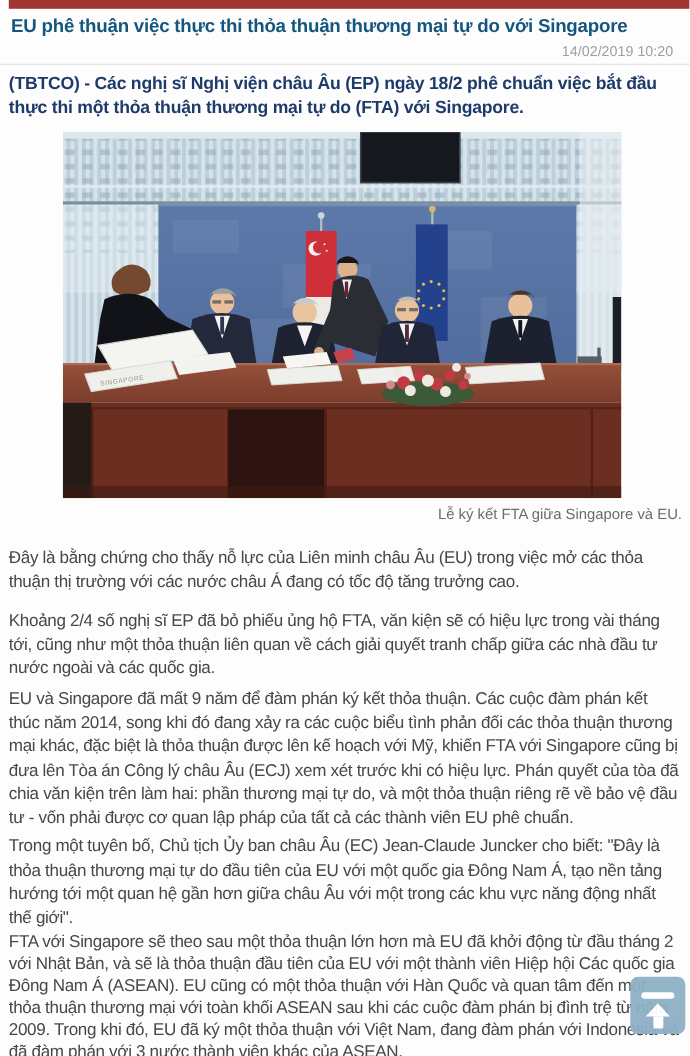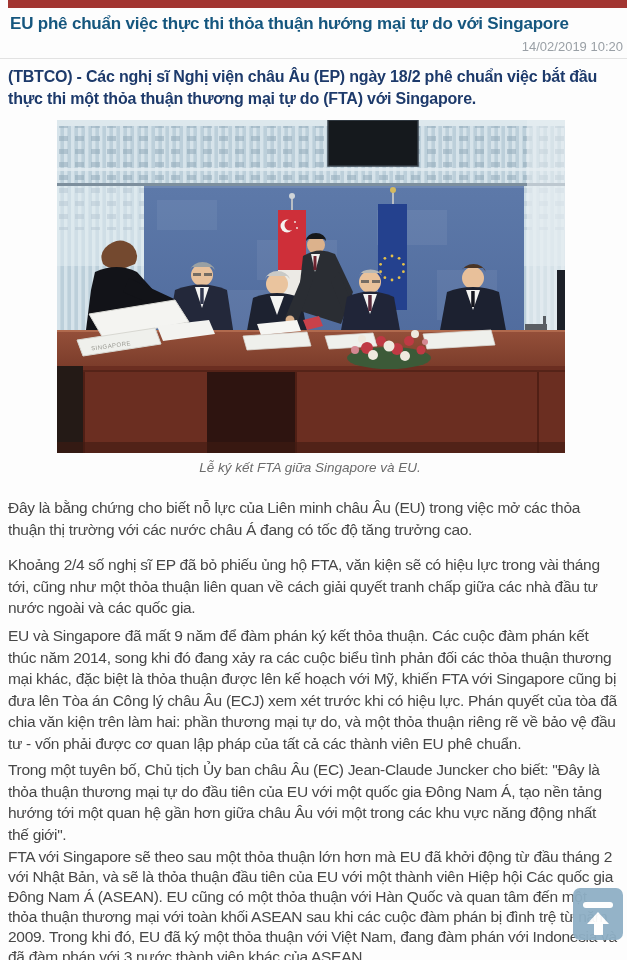--- a/index.html
+++ b/index.html
@@ -2,27 +2,27 @@
 <html><head>
 <meta charset="utf-8">
 <style>
   html,body{margin:0;padding:0;background:#fdfdfd;}
   .page{position:relative;width:627px;height:960px;overflow:hidden;background:#fdfdfd;
         font-family:"Liberation Sans","DejaVu Sans",sans-serif;}
   .accent-bar{position:absolute;left:8px;top:0;width:619px;height:8px;background:#a23531;}
   .title{position:absolute;left:10px;top:14px;width:612px;margin:0;
          font-size:17px;font-weight:bold;color:#15567e;letter-spacing:-0.2px;
          white-space:nowrap;overflow:hidden;}
-  .date{position:absolute;right:4px;top:39px;font-size:13px;color:#9aa0a6;}
+  .date{position:absolute;right:15px;top:39px;font-size:13px;color:#9aa0a6;}
   .divider{position:absolute;left:0;top:58px;width:627px;height:1px;background:#e2e2e2;}
   .lead{position:absolute;left:8px;top:66px;width:608px;margin:0;
         font-size:16px;font-weight:bold;color:#1d3a6b;line-height:22px;letter-spacing:-0.2px;}
   .photo{position:absolute;left:57px;top:120px;width:508px;height:333px;margin:0;overflow:hidden;}
-  .caption{position:absolute;left:0;top:460px;width:620px;text-align:center;
-           font-style:italic;font-size:13.5px;color:#6b6b6b;}
+  .caption{position:absolute;left:0;top:460px;width:620px;text-align:right;
+           font-size:13.5px;color:#6b6b6b;}
   .para{position:absolute;left:8px;width:610px;margin:0;font-size:15.5px;
         line-height:21.5px;color:#474747;letter-spacing:-0.3px;}
   .p1{top:497px;} .p2{top:554px;} .p3{top:625px;} .p4{top:759px;}
   .p5{top:847px;line-height:20px;}
   .scroll-top{position:absolute;left:573px;top:888px;width:50px;height:52px;
               background:#8fb0c6;opacity:0.95;border:none;border-radius:7px;
               padding:0;cursor:pointer;display:block;}
   .st-bar{display:block;width:30px;height:6px;background:#fff;border-radius:3px;margin:8px auto 4px;}
   .st-arrow{display:block;}
   .st-head{display:block;width:0;height:0;margin:0 auto;
@@ -30,21 +30,21 @@
            border-bottom:12px solid #fff;}
   .st-stem{display:block;width:9px;height:11px;background:#fff;margin:0 auto;}
 </style>
 </head>
 <body>
 
 <div class="page">
 
   <div class="accent-bar"></div>
 
-  <h1 class="title">EU phê chuẩn việc thực thi thỏa thuận hướng mại tự do với Singapore</h1>
+  <h1 class="title">EU phê thuận việc thực thi thỏa thuận thương mại tự do với Singapore</h1>
   <div class="date">14/02/2019 10:20</div>
   <div class="divider"></div>
 
   <p class="lead">(TBTCO) - Các nghị sĩ Nghị viện châu Âu (EP) ngày 18/2 phê chuẩn việc bắt đầu thực thi một thỏa thuận thương mại tự do (FTA) với Singapore.</p>
 
   <figure class="photo">
     <svg width="508" height="333" viewBox="0 0 508 333" xmlns="http://www.w3.org/2000/svg">
       <defs>
         <pattern id="curtain" width="7" height="12" patternUnits="userSpaceOnUse">
           <rect x="0" y="0" width="3.5" height="12" fill="#d6e3ea"></rect>
@@ -213,21 +213,21 @@
         <circle cx="348" cy="236" r="5" fill="#efe9df"></circle>
           <circle cx="358" cy="214" r="4" fill="#efe9df"></circle>
         <circle cx="298" cy="230" r="4" fill="#d58892"></circle>
           <circle cx="368" cy="222" r="3" fill="#d58892"></circle>
       </g>
     </svg>
   </figure>
 
   <figcaption class="caption">Lễ ký kết FTA giữa Singapore và EU.</figcaption>
 
-  <p class="para p1">Đây là bằng chứng cho biết nỗ lực của Liên minh châu Âu (EU) trong việc mở các thỏa thuận thị trường với các nước châu Á đang có tốc độ tăng trưởng cao.</p>
+  <p class="para p1">Đây là bằng chứng cho thấy nỗ lực của Liên minh châu Âu (EU) trong việc mở các thỏa thuận thị trường với các nước châu Á đang có tốc độ tăng trưởng cao.</p>
   <p class="para p2">Khoảng 2/4 số nghị sĩ EP đã bỏ phiếu ủng hộ FTA, văn kiện sẽ có hiệu lực trong vài tháng tới, cũng như một thỏa thuận liên quan về cách giải quyết tranh chấp giữa các nhà đầu tư nước ngoài và các quốc gia.</p>
   <p class="para p3">EU và Singapore đã mất 9 năm để đàm phán ký kết thỏa thuận. Các cuộc đàm phán kết thúc năm 2014, song khi đó đang xảy ra các cuộc biểu tình phản đối các thỏa thuận thương mại khác, đặc biệt là thỏa thuận được lên kế hoạch với Mỹ, khiến FTA với Singapore cũng bị đưa lên Tòa án Công lý châu Âu (ECJ) xem xét trước khi có hiệu lực. Phán quyết của tòa đã chia văn kiện trên làm hai: phần thương mại tự do, và một thỏa thuận riêng rẽ về bảo vệ đầu tư - vốn phải được cơ quan lập pháp của tất cả các thành viên EU phê chuẩn.</p>
   <p class="para p4">Trong một tuyên bố, Chủ tịch Ủy ban châu Âu (EC) Jean-Claude Juncker cho biết: "Đây là thỏa thuận thương mại tự do đầu tiên của EU với một quốc gia Đông Nam Á, tạo nền tảng hướng tới một quan hệ gần hơn giữa châu Âu với một trong các khu vực năng động nhất thế giới".</p>
   <p class="para p5">FTA với Singapore sẽ theo sau một thỏa thuận lớn hơn mà EU đã khởi động từ đầu tháng 2 với Nhật Bản, và sẽ là thỏa thuận đầu tiên của EU với một thành viên Hiệp hội Các quốc gia Đông Nam Á (ASEAN). EU cũng có một thỏa thuận với Hàn Quốc và quan tâm đến một thỏa thuận thương mại với toàn khối ASEAN sau khi các cuộc đàm phán bị đình trệ từ năm 2009. Trong khi đó, EU đã ký một thỏa thuận với Việt Nam, đang đàm phán với Indonesia và đã đàm phán với 3 nước thành viên khác của ASEAN.</p>
 
   <button class="scroll-top" aria-label="Scroll to top">
     <span class="st-bar"></span>
     <span class="st-arrow">
       <span class="st-head"></span>
       <span class="st-stem"></span>

